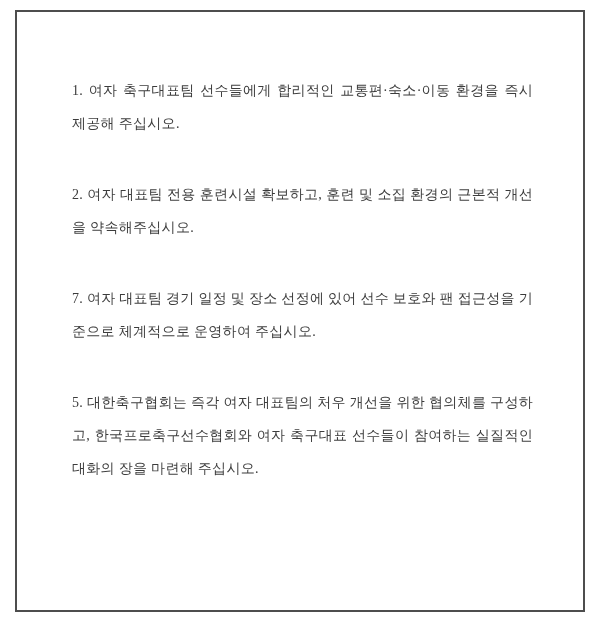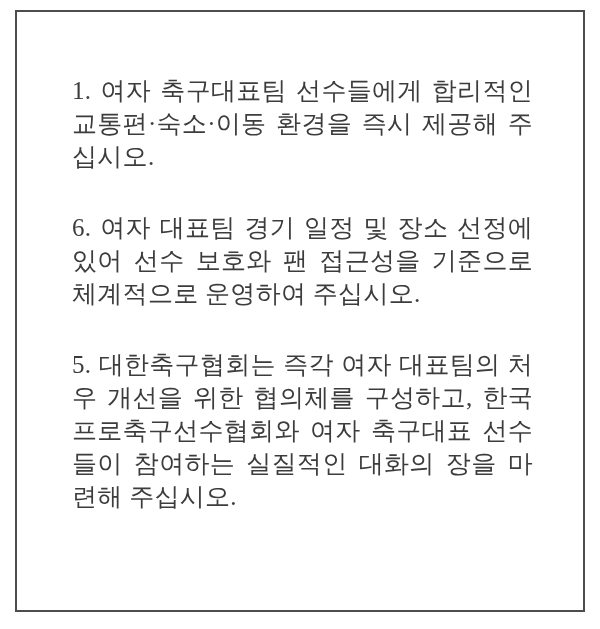--- a/index.html
+++ b/index.html
@@ -22,33 +22,34 @@
     box-sizing: border-box;
     border: 2px solid #4d4d4d;
     background: #ffffff;
   }
   .content {
     box-sizing: border-box;
     padding: 62px 50px 0 55px;
   }
   .item {
     margin: 0 0 38px 0;
-    font-size: 25px;
+    font-size: 14px;
     line-height: 33px;
     text-align: justify;
     color: #3c3c3c;
     letter-spacing: 0.3px;
     word-break: break-all;
   }
   .item:last-child {
     margin-bottom: 0;
   }
 </style>
 </head>
 <body>
 
 <div class="frame">
   <div class="content">
     <p class="item">1. 여자 축구대표팀 선수들에게 합리적인 교통편·숙소·이동 환경을 즉시 제공해 주십시오.</p>
-    <p class="item">6. 여자 대표팀 경기 일정 및 장소 선정에 있어 선수 보호와 팬 접근성을 기준으로 체계적으로 운영하여 주십시오.</p>
+    <p class="item">2. 여자 대표팀 전용 훈련시설 확보하고, 훈련 및 소집 환경의 근본적 개선을 약속해주십시오.</p>
+    <p class="item">7. 여자 대표팀 경기 일정 및 장소 선정에 있어 선수 보호와 팬 접근성을 기준으로 체계적으로 운영하여 주십시오.</p>
     <p class="item">5. 대한축구협회는 즉각 여자 대표팀의 처우 개선을 위한 협의체를 구성하고, 한국프로축구선수협회와 여자 축구대표 선수들이 참여하는 실질적인 대화의 장을 마련해 주십시오.</p>
   </div>
 </div>
 
 </body></html>

